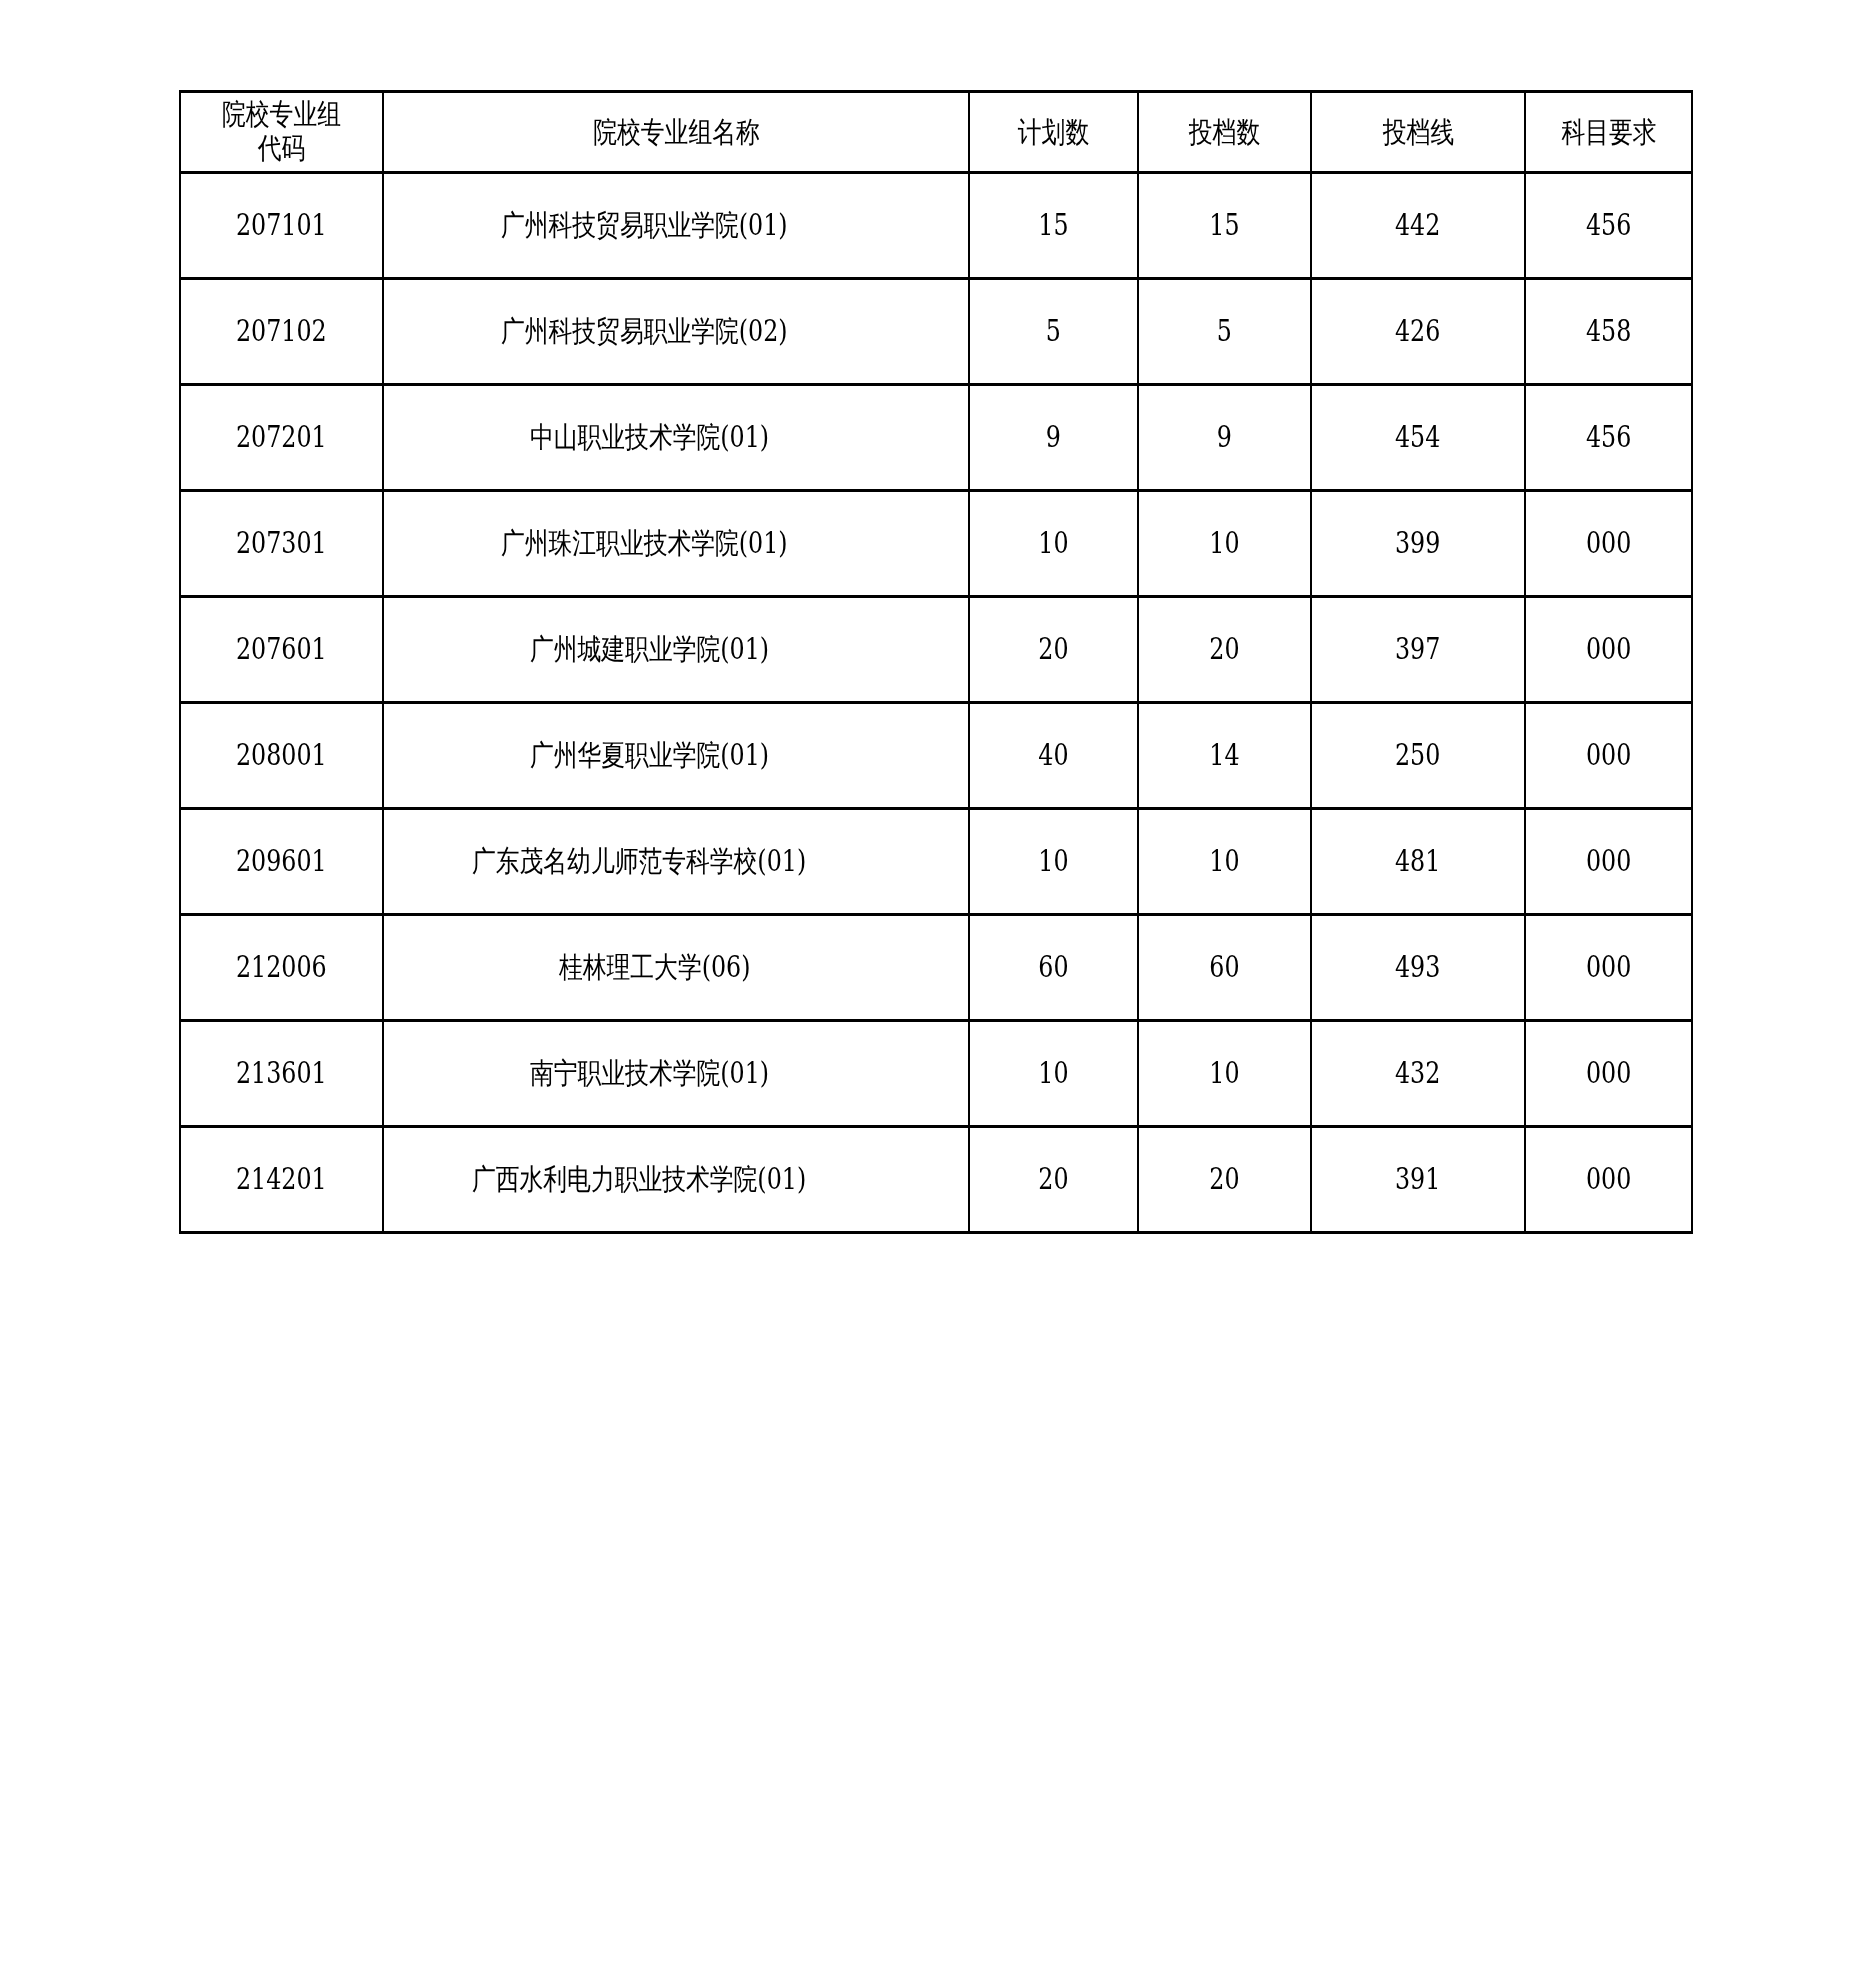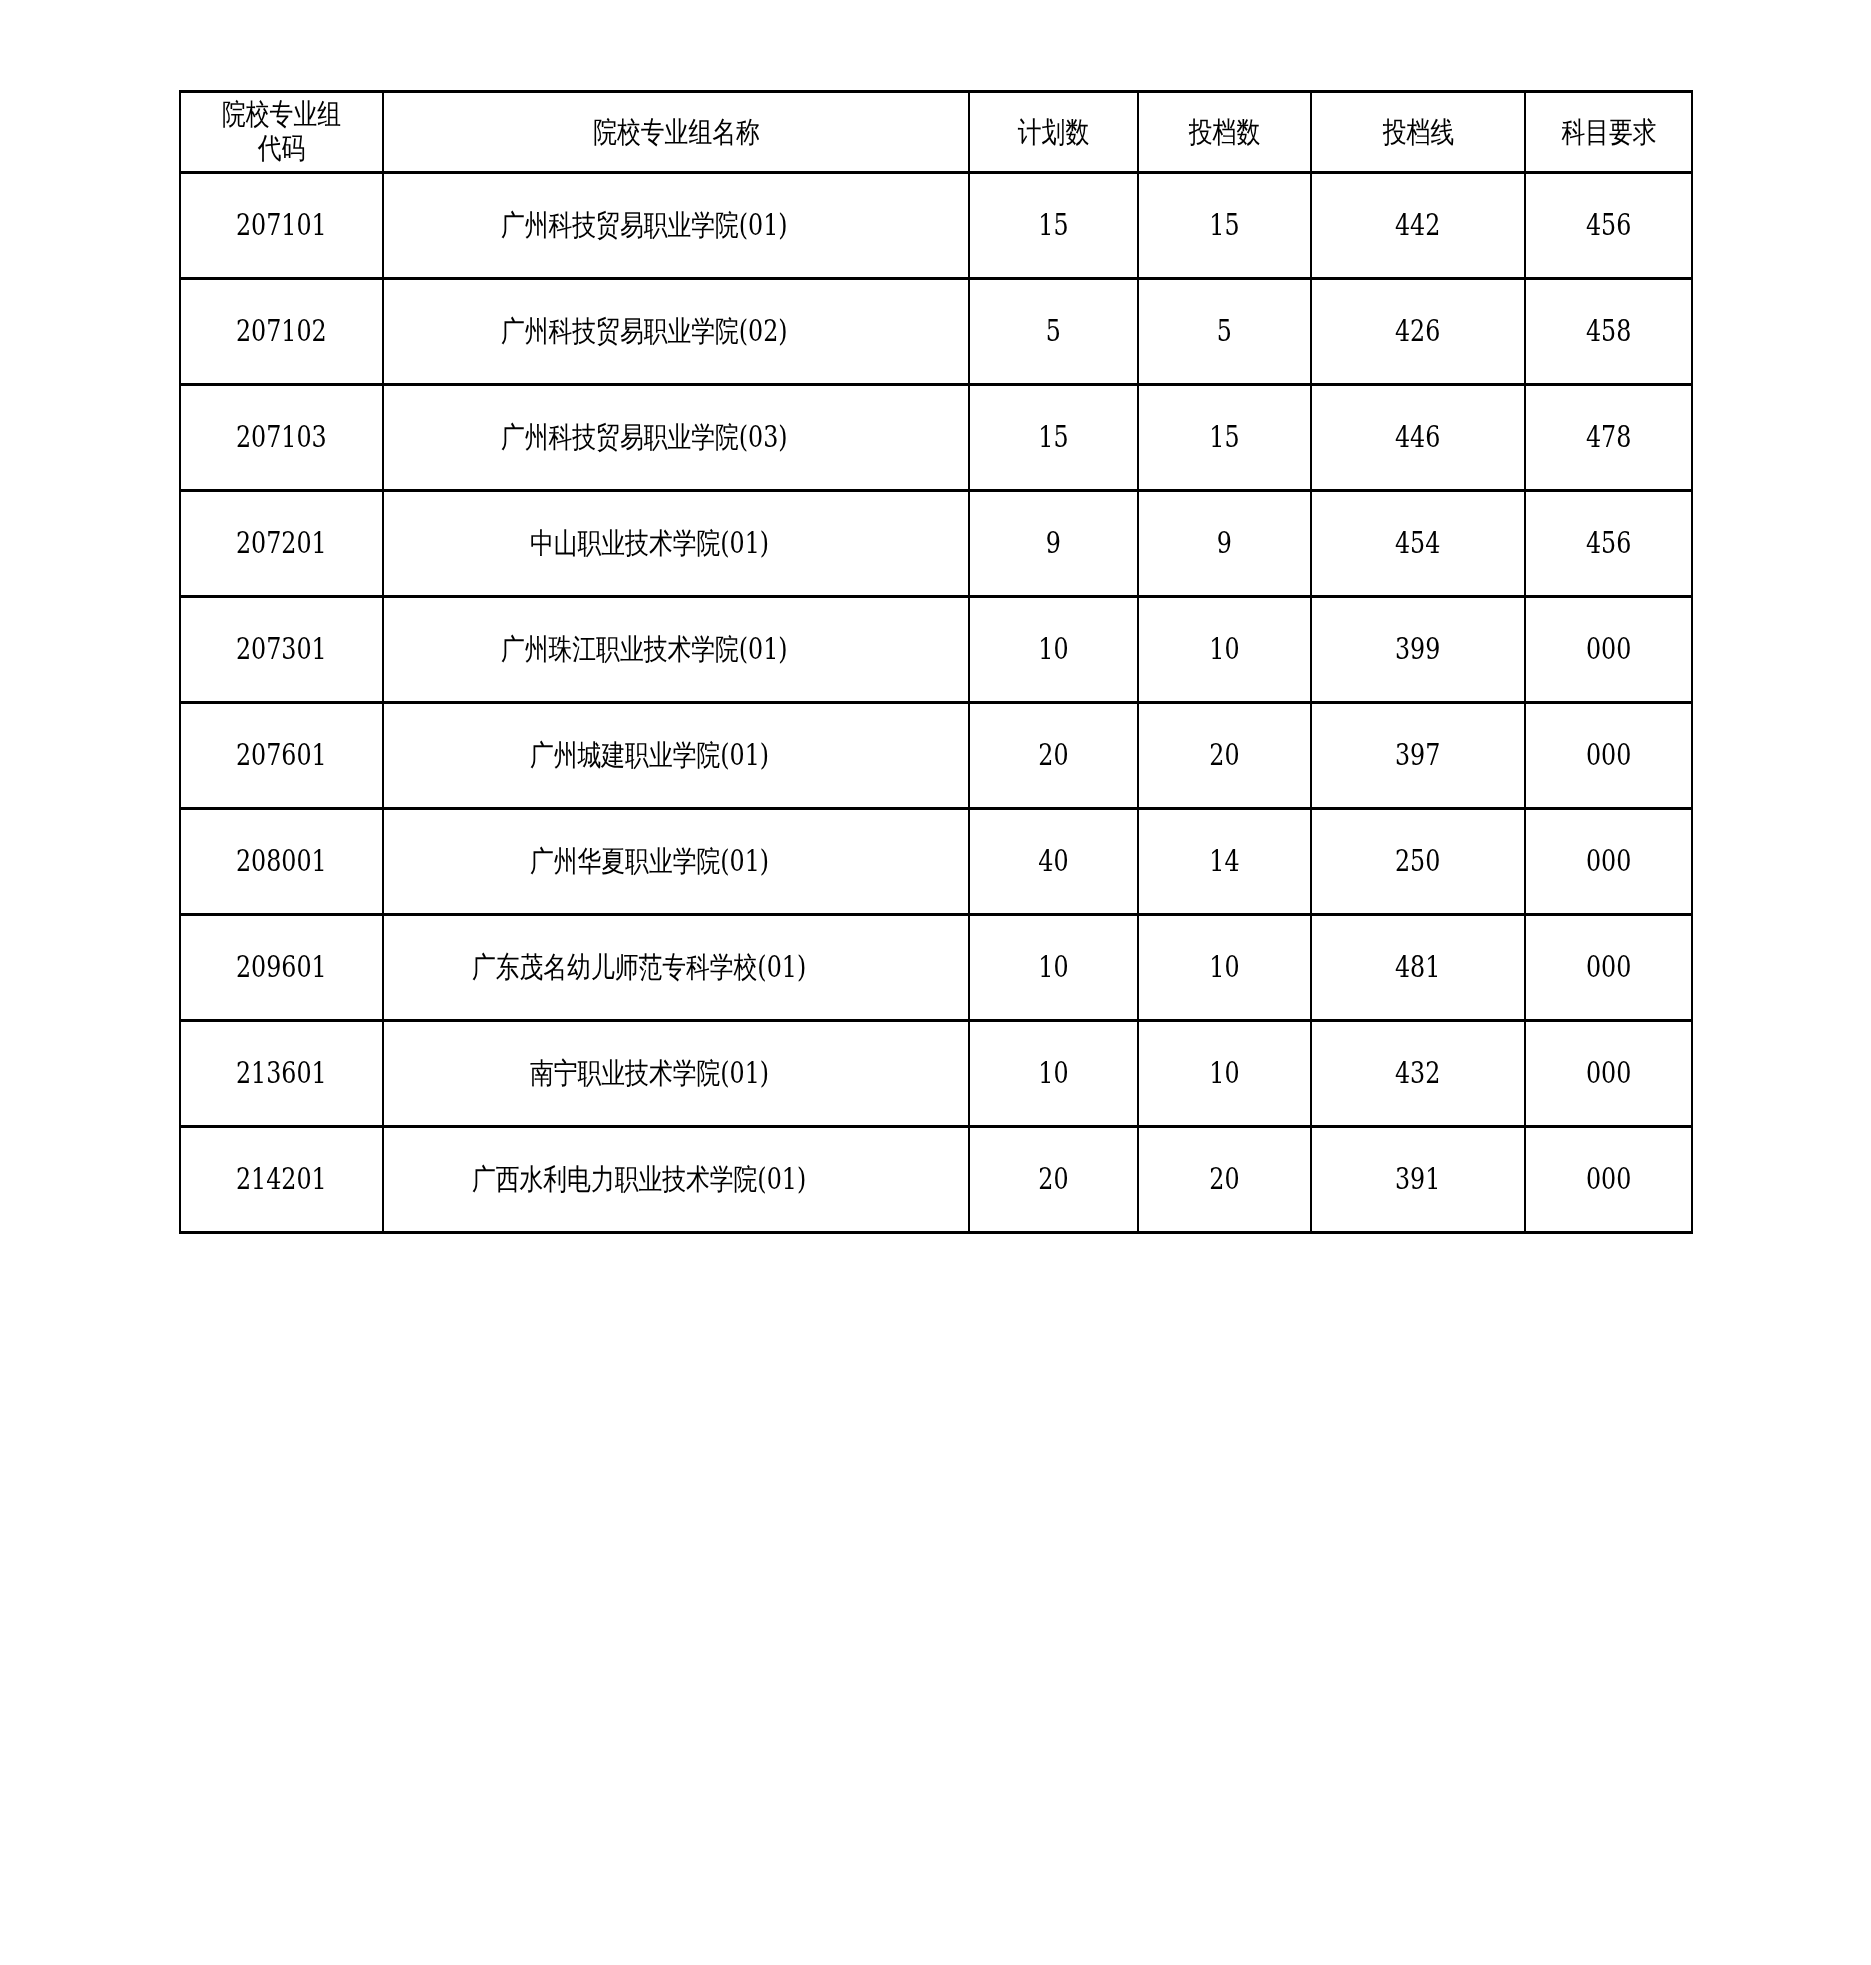--- a/index.html
+++ b/index.html
@@ -64,28 +64,20 @@
         </tr>
         <tr>
           <td><span class="cond">207102</span></td>
           <td class="name"><span class="cond">广州科技贸易职业学院(02)</span></td>
           <td><span class="cond">5</span></td>
           <td><span class="cond">5</span></td>
           <td><span class="cond">426</span></td>
           <td><span class="cond">458</span></td>
         </tr>
         <tr>
-          <td><span class="cond">207103</span></td>
-          <td class="name"><span class="cond">广州科技贸易职业学院(03)</span></td>
-          <td><span class="cond">15</span></td>
-          <td><span class="cond">15</span></td>
-          <td><span class="cond">446</span></td>
-          <td><span class="cond">478</span></td>
-        </tr>
-        <tr>
           <td><span class="cond">207201</span></td>
           <td class="name"><span class="cond">中山职业技术学院(01)</span></td>
           <td><span class="cond">9</span></td>
           <td><span class="cond">9</span></td>
           <td><span class="cond">454</span></td>
           <td><span class="cond">456</span></td>
         </tr>
         <tr>
           <td><span class="cond">207301</span></td>
           <td class="name"><span class="cond">广州珠江职业技术学院(01)</span></td>
@@ -112,20 +104,28 @@
         </tr>
         <tr>
           <td><span class="cond">209601</span></td>
           <td class="name"><span class="cond">广东茂名幼儿师范专科学校(01)</span></td>
           <td><span class="cond">10</span></td>
           <td><span class="cond">10</span></td>
           <td><span class="cond">481</span></td>
           <td><span class="cond">000</span></td>
         </tr>
         <tr>
+          <td><span class="cond">212006</span></td>
+          <td class="name"><span class="cond">桂林理工大学(06)</span></td>
+          <td><span class="cond">60</span></td>
+          <td><span class="cond">60</span></td>
+          <td><span class="cond">493</span></td>
+          <td><span class="cond">000</span></td>
+        </tr>
+        <tr>
           <td><span class="cond">213601</span></td>
           <td class="name"><span class="cond">南宁职业技术学院(01)</span></td>
           <td><span class="cond">10</span></td>
           <td><span class="cond">10</span></td>
           <td><span class="cond">432</span></td>
           <td><span class="cond">000</span></td>
         </tr>
         <tr>
           <td><span class="cond">214201</span></td>
           <td class="name"><span class="cond">广西水利电力职业技术学院(01)</span></td>

